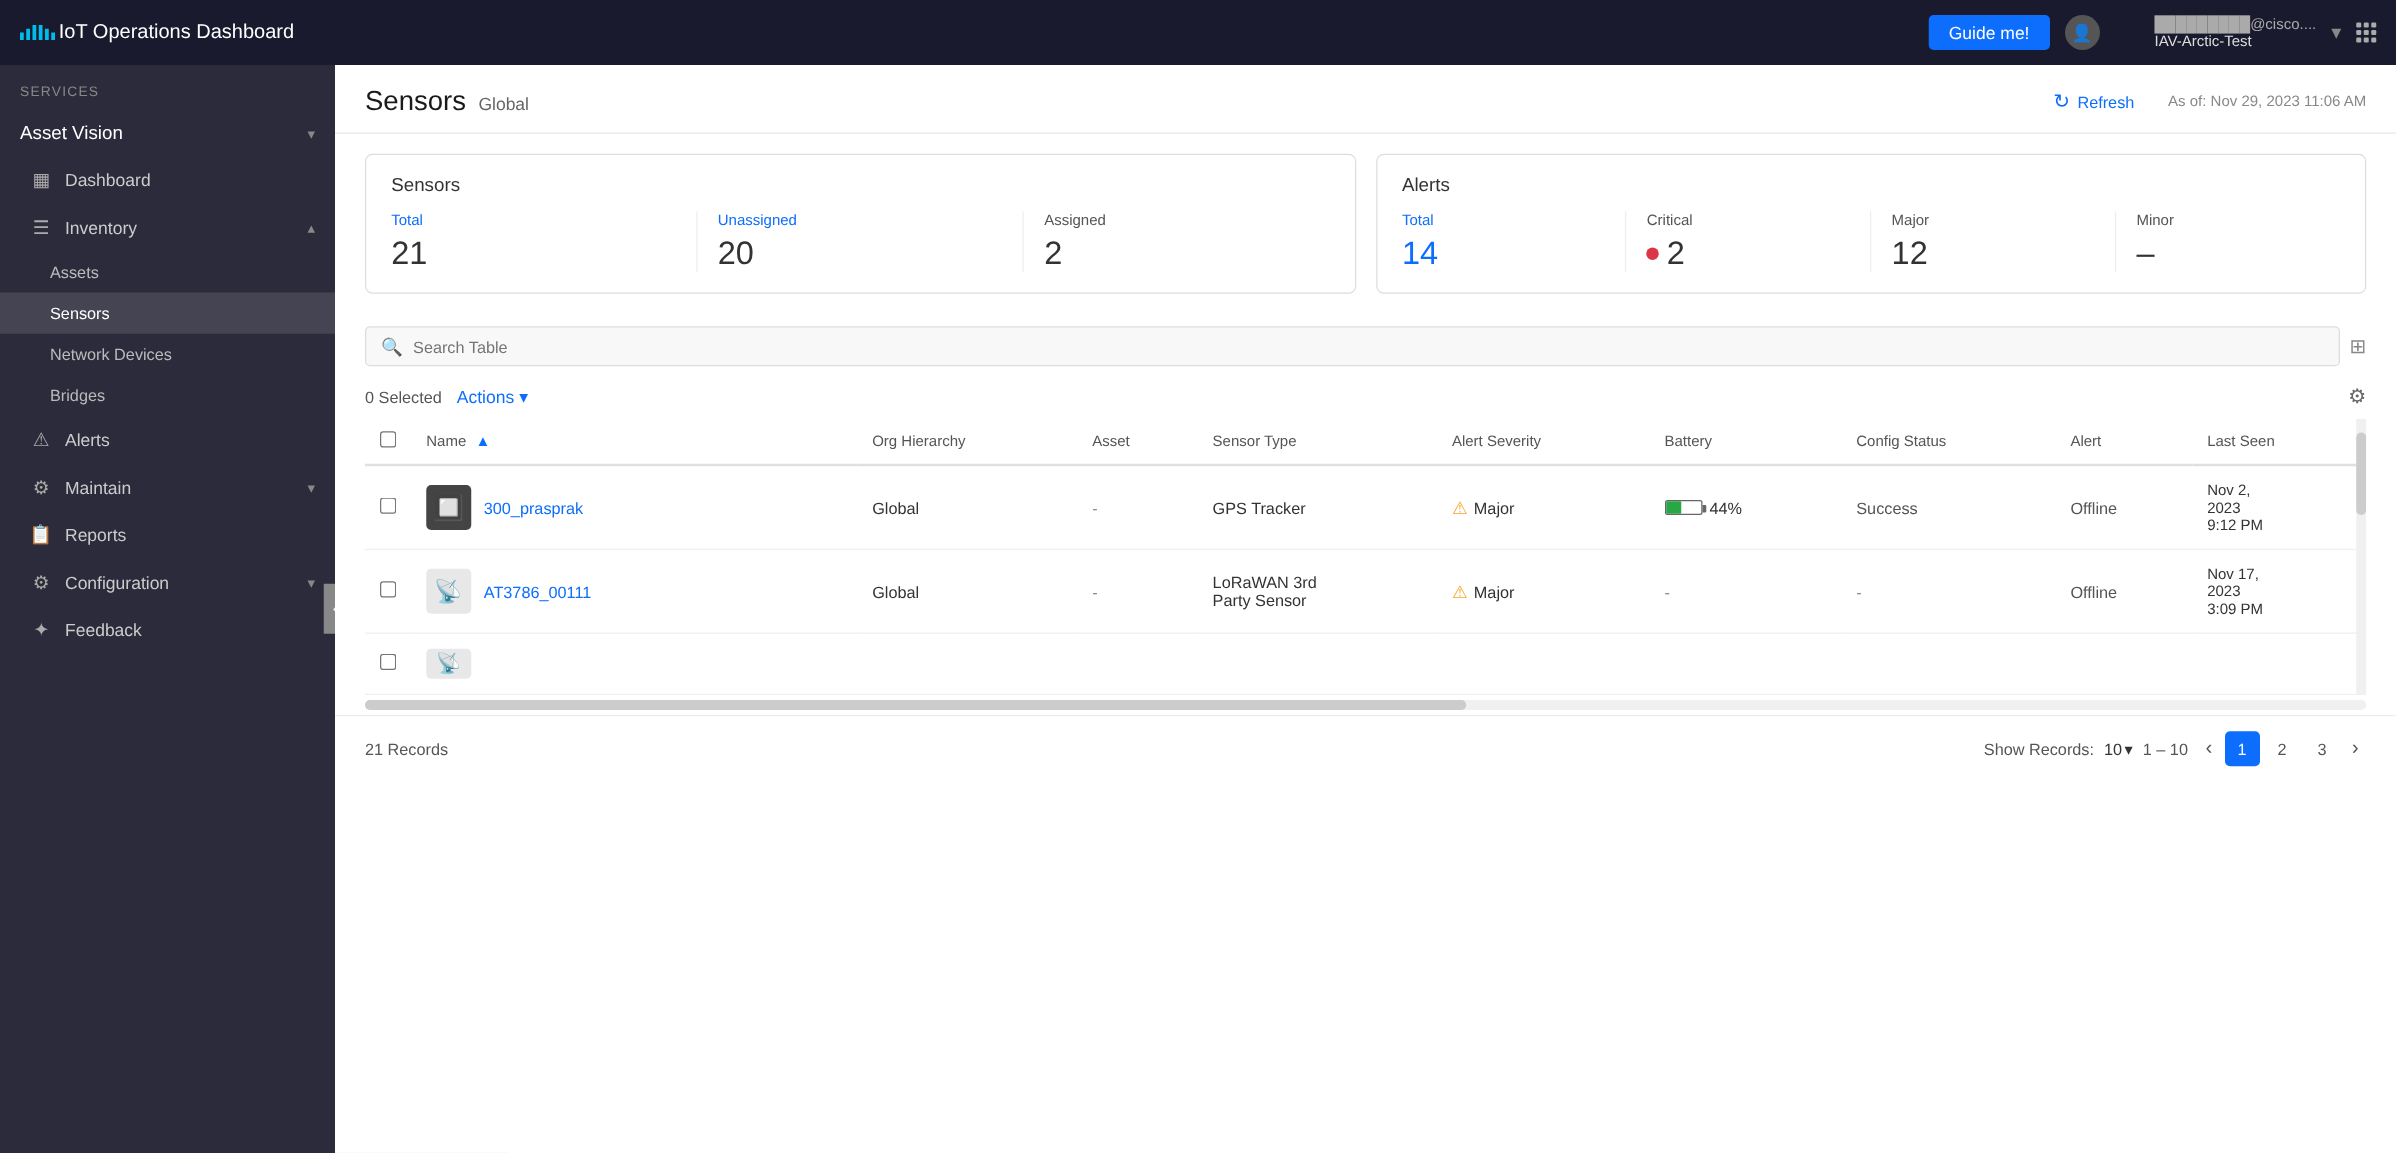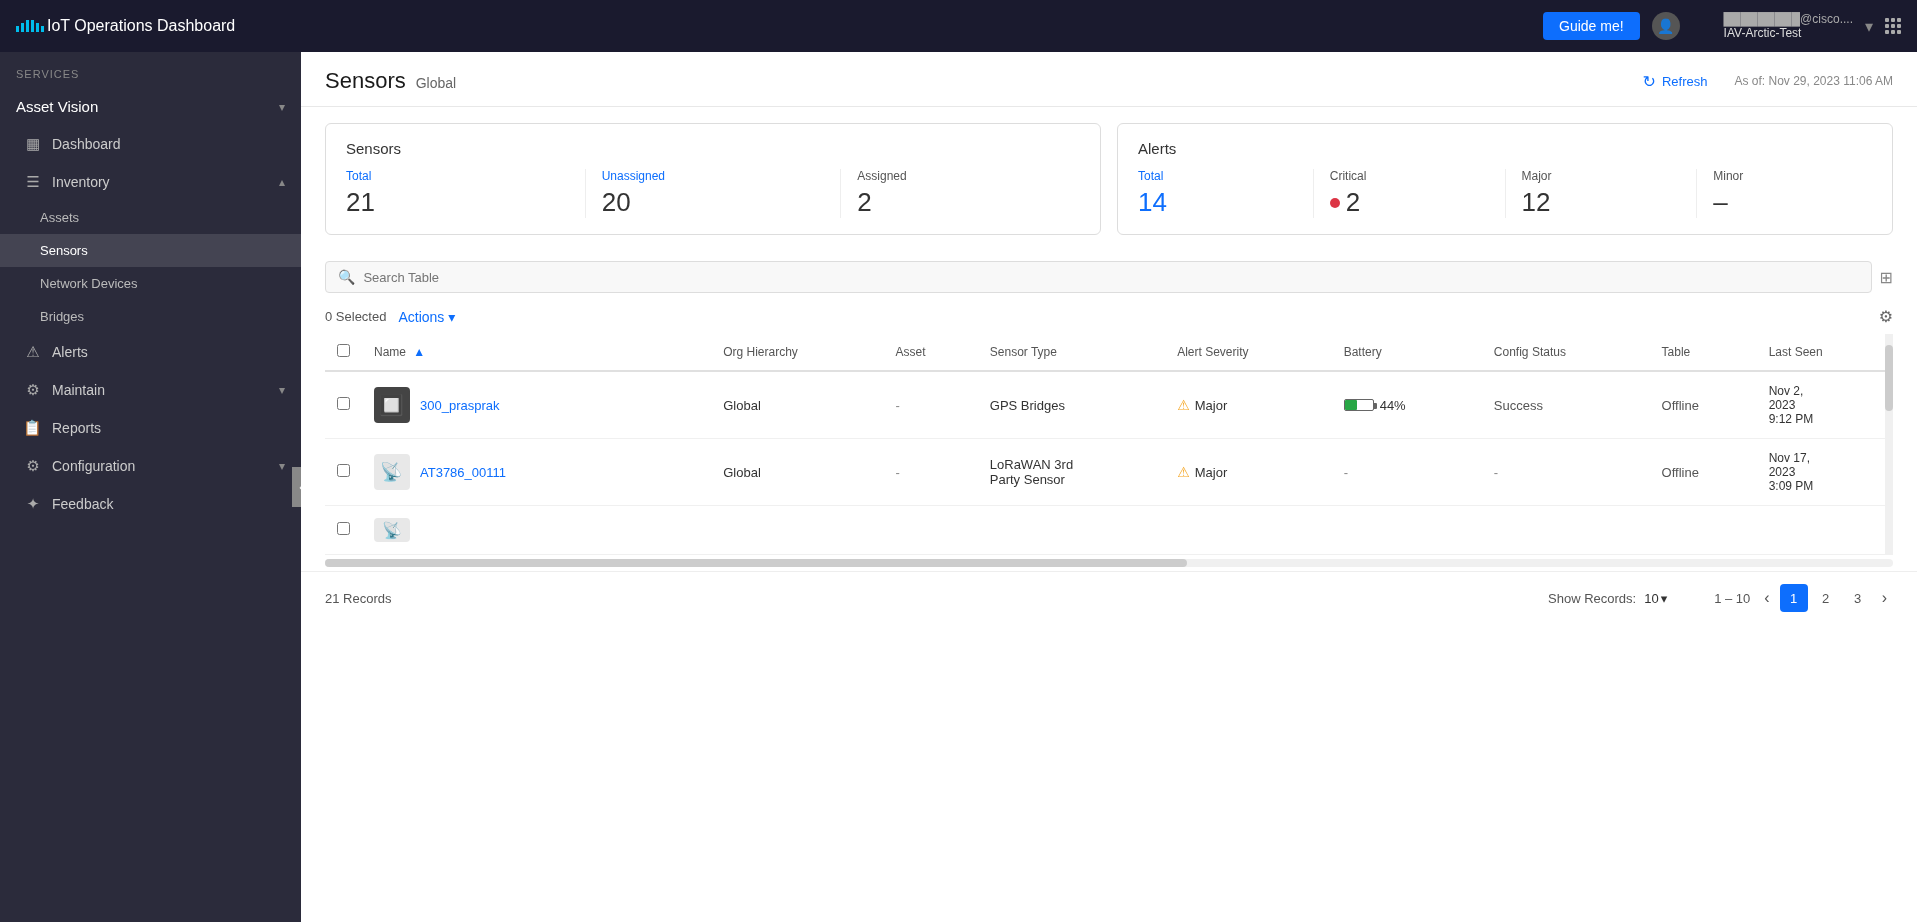--- a/index.html
+++ b/index.html
@@ -77,21 +77,21 @@
 
     
     .main-layout {
       display: flex;
       flex: 1;
       overflow: hidden;
     }
 
     
     .sidebar {
-      width: 301px;
+      width: 268px;
       background: #2b2b3b;
       flex-shrink: 0;
       display: flex;
       flex-direction: column;
       overflow-y: auto;
     }
     .sidebar-services-label {
       color: #888;
       font-size: 11px;
       text-transform: uppercase;
@@ -383,21 +383,21 @@
       color: #fff;
     }
     .page-nav {
       background: transparent;
       border: none;
       cursor: pointer;
       color: #555;
       font-size: 16px;
       padding: 2px 6px;
     }
-    .page-range { color: #555; margin-left: 39px; }
+    .page-range { color: #555; }
     .records-count { color: #555; }
     .show-label { color: #555; }
     .show-num {
       color: #333;
       display: flex;
       align-items: center;
       gap: 2px;
       cursor: pointer;
     }
     .table-area {
@@ -633,39 +633,39 @@
               <th class="col-name">
                 <span>Name</span>
                 <span class="sort-arrow">▲</span>
               </th>
               <th>Org Hierarchy</th>
               <th>Asset</th>
               <th>Sensor Type</th>
               <th>Alert Severity</th>
               <th>Battery</th>
               <th>Config Status</th>
-              <th>Table</th>
+              <th>Alert</th>
               <th>Last Seen</th>
             </tr>
           </thead>
           <tbody>
 
             <tr>
               <td>
                 <input type="checkbox" style="">
               </td>
               <td>
                 <div class="name-cell">
                   <div class="sensor-icon-wrapper" style="font-size:20px;">🔲</div>
                   <a href="#" class="sensor-name-link">300_prasprak</a>
                 </div>
               </td>
               <td>Global</td>
               <td><span class="dash-text">-</span></td>
-              <td>GPS Bridges</td>
+              <td>GPS Tracker</td>
               <td>
                 <div class="alert-badge">
                   <span class="alert-triangle">⚠</span>
                   <span>Major</span>
                 </div>
               </td>
               <td>
                 <div class="battery-bar-wrapper">
                   <div class="battery-bar">
                     <div class="battery-fill" style="width:44%;"></div>

